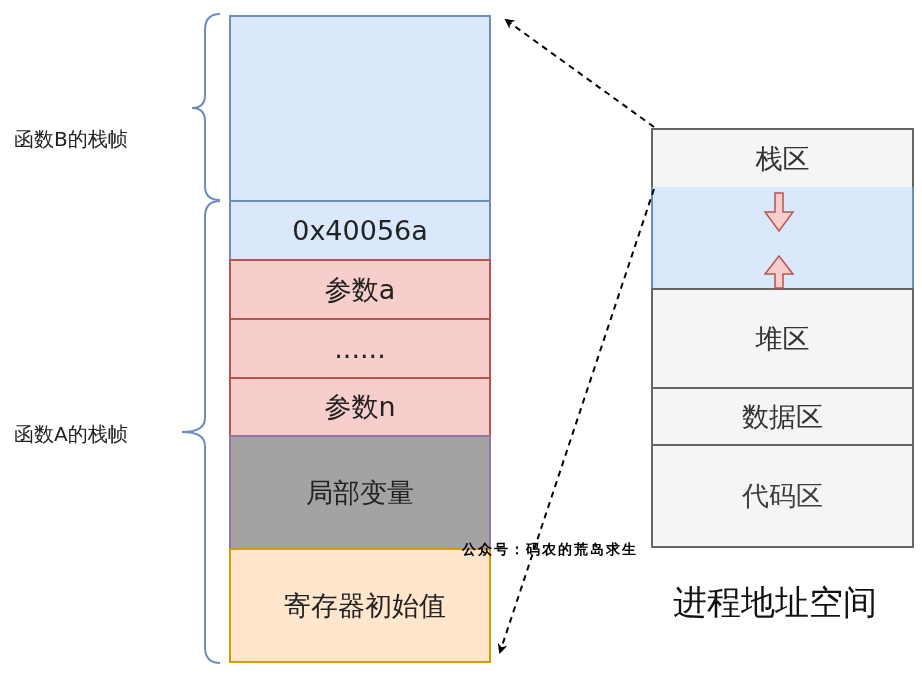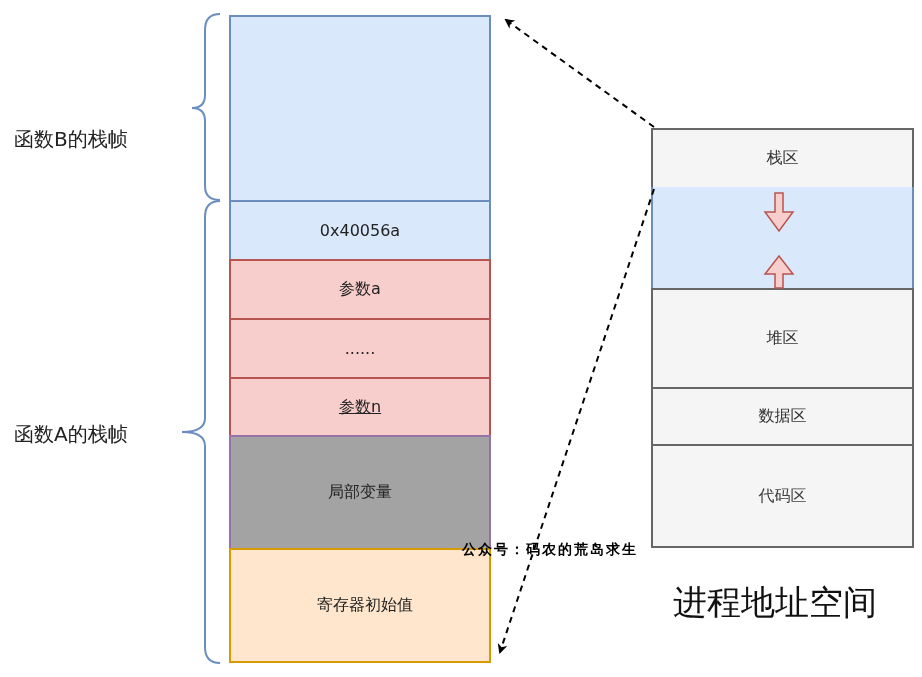--- a/index.html
+++ b/index.html
@@ -1,40 +1,40 @@
 <!DOCTYPE html>
 <html><head>
 <meta charset="utf-8">
 <style>
   html, body { margin:0; padding:0; background:#ffffff; }
   body { width:922px; height:677px; position:relative; overflow:hidden;
          font-family:"DejaVu Sans","Liberation Sans",sans-serif; color:#222; }
   .abs { position:absolute; box-sizing:border-box; }
-  .cell { display:flex; align-items:center; justify-content:center; font-size:16px; color:#222; }
+  .cell { display:flex; align-items:center; justify-content:center; font-size:27px; color:#222; }
   .label { font-size:20px; color:#222; white-space:nowrap;margin-top:30px; }
   svg.overlay { position:absolute; left:0; top:0; }
   .watermark { font-family:"DejaVu Serif","Liberation Serif",serif; font-size:14px; font-weight:bold; color:#000; letter-spacing:2px; white-space:nowrap; }
   .bigtitle { font-size:34px; color:#111; white-space:nowrap; }
 </style>
 </head>
 <body>
 
 <div class="abs cell" style="left:229px;top:15px;width:262px;height:187px;background:#dae8fc;border:2px solid #6c8ebf;">
     <span></span>
   </div>
 <div class="abs cell" style="left:229px;top:200px;width:262px;height:61px;background:#dae8fc;border:2px solid #6c8ebf;">
     <span>0x40056a</span>
   </div>
 <div class="abs cell" style="left:229px;top:259px;width:262px;height:61px;background:#f8cecc;border:2px solid #b85450;">
     <span>参数a</span>
   </div>
 <div class="abs cell" style="left:229px;top:318px;width:262px;height:61px;background:#f8cecc;border:2px solid #b85450;">
     <span>......</span>
   </div>
-<div class="abs cell" style="left:229px;top:377px;width:262px;height:60px;background:#f8cecc;border:2px solid #b85450;text-decoration:underline;">
+<div class="abs cell" style="left:229px;top:377px;width:262px;height:60px;background:#f8cecc;border:2px solid #b85450;">
     <span>参数n</span>
   </div>
 <div class="abs cell" style="left:229px;top:435px;width:262px;height:115px;background:#a3a3a3;border:2px solid #9673a6;">
     <span>局部变量</span>
   </div>
 <div class="abs cell" style="left:229px;top:548px;width:262px;height:115px;background:#ffe6cc;border:2px solid #d79b00;padding-left:10px;">
     <span>寄存器初始值</span>
   </div>
 
 <div class="abs label" style="left:14px;top:96px;">函数B的栈帧</div>

